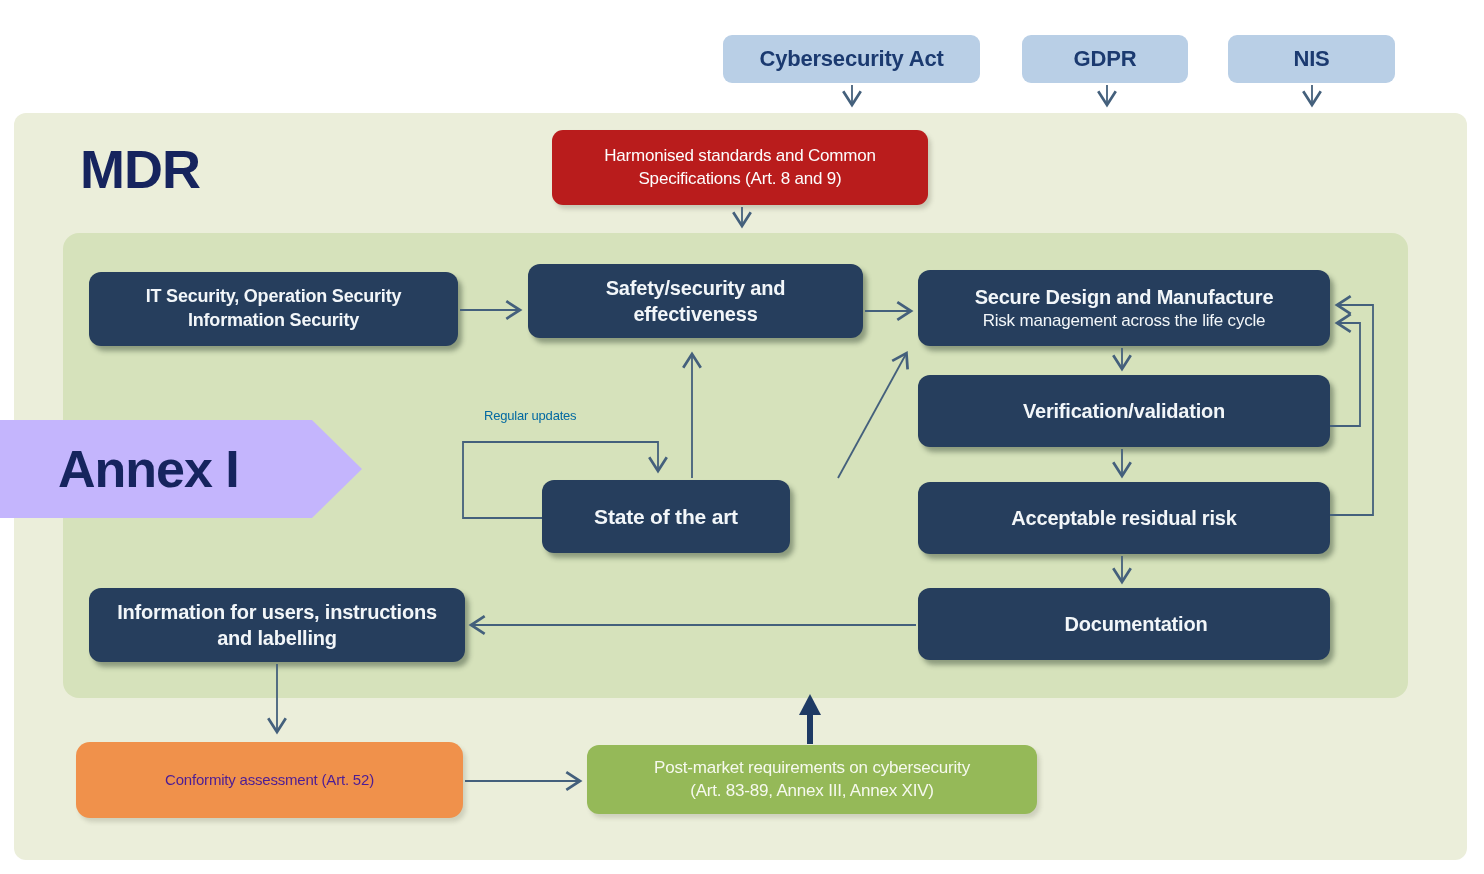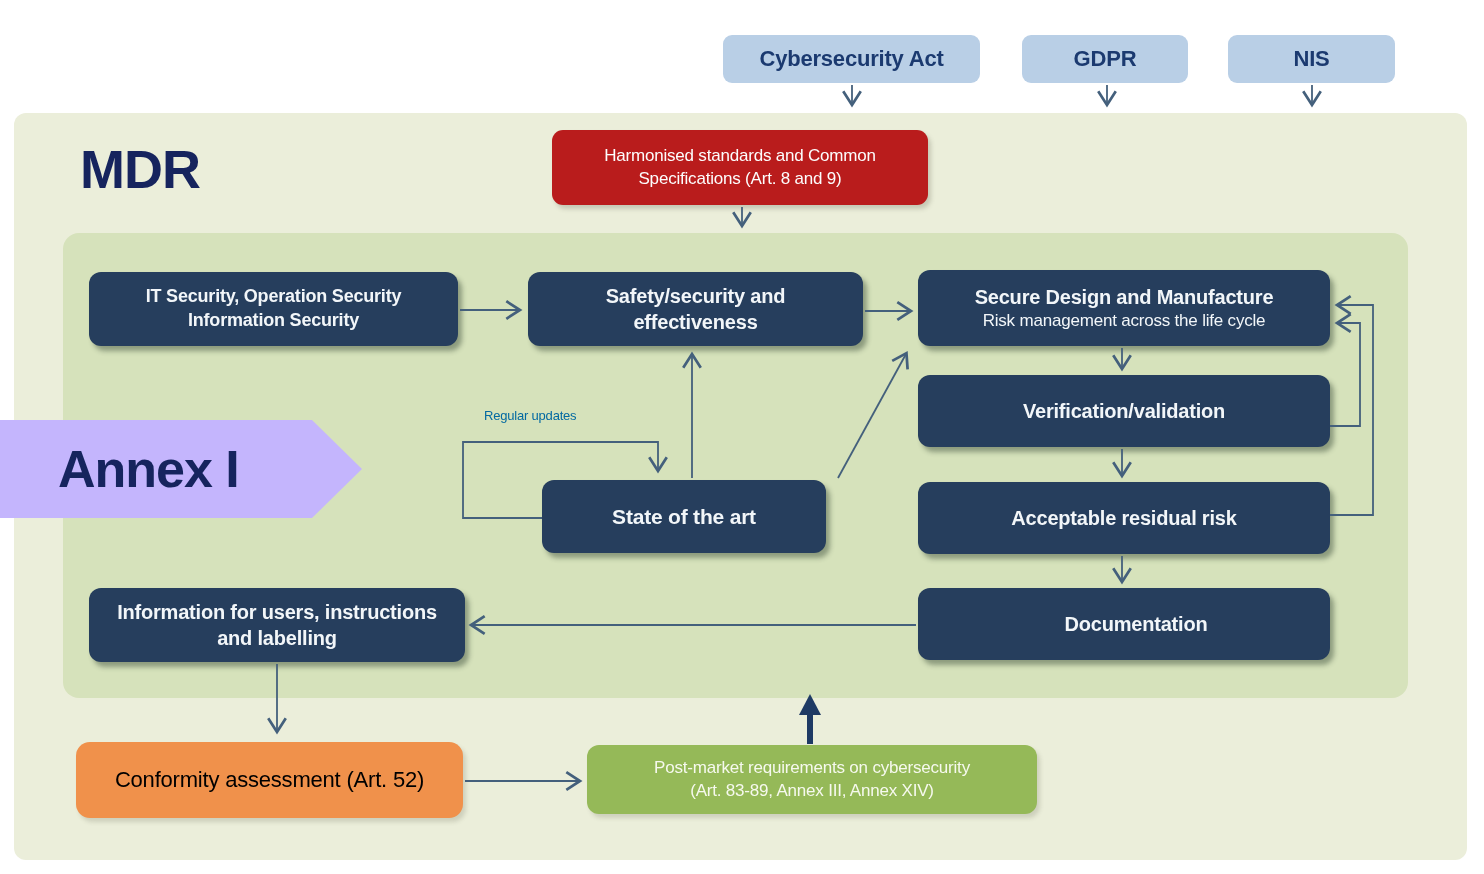--- a/index.html
+++ b/index.html
@@ -33,35 +33,35 @@
   }
   .navy{
     background:#263e5d;color:#f2f6f9;border-radius:12px;
     box-shadow:4px 5px 5px rgba(52,68,52,0.45);
   }
   .purple{
     background:#b91c1c;color:#fdfdfd;font-size:17px;border-radius:11px;
     box-shadow:3px 4px 4px rgba(90,90,70,0.25);
   }
   .orange{
-    background:#f0914b;color:#000000;font-size:22px;border-radius:14px;
+    background:#f0914b;color:#4c1d95;font-size:15px;border-radius:14px;
     box-shadow:3px 4px 4px rgba(90,90,70,0.2);
   }
   .green{
     background:#95b958;color:#f6f9ee;font-size:17px;border-radius:12px;
     box-shadow:3px 4px 4px rgba(90,90,70,0.2);
   }
   #box-it{left:89px;top:272px;width:369px;height:74px;font-size:18px;font-weight:bold;}
-  #box-safety{left:528px;top:272px;width:335px;height:74px;font-size:20px;font-weight:bold;}
+  #box-safety{left:528px;top:264px;width:335px;height:74px;font-size:20px;font-weight:bold;}
   #box-secure{left:918px;top:270px;width:412px;height:76px;}
   #box-secure .t1{font-size:20px;font-weight:bold;}
   #box-secure .t2{font-size:17px;font-weight:normal;}
   #box-verif{left:918px;top:375px;width:412px;height:72px;font-size:20px;font-weight:bold;}
   #box-residual{left:918px;top:482px;width:412px;height:72px;font-size:20px;font-weight:bold;}
-  #box-state{left:542px;top:480px;width:284px;height:73px;font-size:21px;font-weight:bold;}
+  #box-state{left:542px;top:480px;width:248px;height:73px;font-size:21px;font-weight:bold;}
   #box-doc{left:918px;top:588px;width:412px;height:72px;font-size:20px;font-weight:bold;padding-left:24px;}
   #box-info{left:89px;top:588px;width:376px;height:74px;font-size:20px;font-weight:bold;}
   #box-cyberact{left:723px;top:35px;width:257px;height:48px;}
   #box-gdpr{left:1022px;top:35px;width:166px;height:48px;}
   #box-nis{left:1228px;top:35px;width:167px;height:48px;}
   #box-harmonised{left:552px;top:130px;width:376px;height:75px;}
   #box-conformity{left:76px;top:742px;width:387px;height:76px;}
   #box-postmarket{left:587px;top:745px;width:450px;height:69px;}
   #lbl-updates{
     position:absolute;left:484px;top:408px;width:180px;color:#0369a1;font-size:13px;

